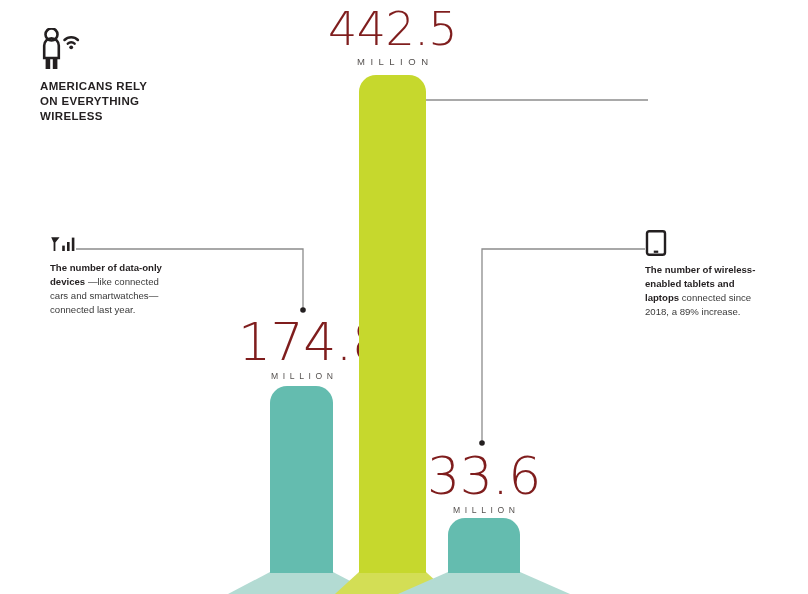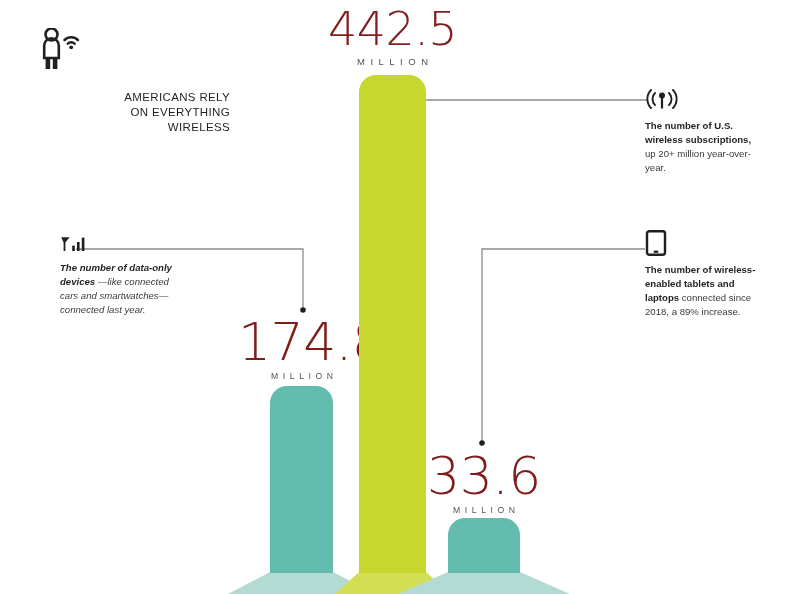--- a/index.html
+++ b/index.html
@@ -21,43 +21,42 @@
     position: absolute;
     left: 0; top: 0;
     width: 808px;
     height: 594px;
   }
 
   
   #title-block { position: absolute; left: 40px; top: 28px; width: 190px; }
   #title-icon { width: 46px; height: 42px; display: block; }
   #title-text {
-    margin-top: 20px;
+    margin-top: 9px;
     font-size: 11.5px;
-    font-weight: normal;
+    font-weight: bold;
     line-height: 1.32;
     letter-spacing: 0.35px;
     text-transform: uppercase;
     color: #231f20;
     white-space: pre-line;
-    text-align: right;
   }
 
   
   .anno { position: absolute; width: 112px; }
   .anno-icon { display: block; height: 26px; margin-bottom: 7px; }
   .anno-body {
     font-size: 9.6px;
     line-height: 1.47;
     color: #231f20;
   }
   .anno-body .lead { font-weight: bold; }
   .anno-body .rest { font-weight: normal; color: #3a3a3a; }
 
-  #anno-left { left: 60px; top: 236px; font-style: italic; }
+  #anno-left { left: 50px; top: 236px; }
   #anno-left .anno-icon { height: 16px; margin-bottom: 9px; }
   #anno-subs { left: 645px; top: 86px; }
   #anno-tablets { left: 645px; top: 230px; }
 
   
   #leaders {
     position: absolute;
     left: 0; top: 0;
     width: 808px; height: 594px;
     pointer-events: none;
@@ -134,34 +133,20 @@
       <rect x="12.2" y="9.6" width="2.6" height="5.4" fill="#231f20"></rect>
       <rect x="17.0" y="6.0" width="2.6" height="9.0" fill="#231f20"></rect>
       <rect x="21.8" y="1.6" width="2.6" height="13.4" fill="#231f20"></rect>
     </svg>
     <div class="anno-body">
       <span class="lead">The number of data-only devices</span>
       <span class="rest">—like connected cars and smartwatches— connected last year.</span>
     </div>
   </div>
 
-  <div class="anno" id="anno-subs">
-    <svg class="anno-icon" viewBox="0 0 34 24" width="34" height="24">
-      <path d="M6.0 3.0 a13 13 0 0 0 0 18" fill="none" stroke="#231f20" stroke-width="1.9" stroke-linecap="round"></path>
-      <path d="M10.0 6.0 a8.4 8.4 0 0 0 0 12" fill="none" stroke="#231f20" stroke-width="1.9" stroke-linecap="round"></path>
-      <path d="M28.0 3.0 a13 13 0 0 1 0 18" fill="none" stroke="#231f20" stroke-width="1.9" stroke-linecap="round"></path>
-      <path d="M24.0 6.0 a8.4 8.4 0 0 1 0 12" fill="none" stroke="#231f20" stroke-width="1.9" stroke-linecap="round"></path>
-      <circle cx="17" cy="8.6" r="3.0" fill="#231f20"></circle>
-      <rect x="15.9" y="10.5" width="2.2" height="11" fill="#231f20"></rect>
-    </svg>
-    <div class="anno-body">
-      <span class="lead">The number of U.S. wireless subscriptions,</span>
-      <span class="rest">up 20+ million year-over-year.</span>
-    </div>
-  </div>
 
   <div class="anno" id="anno-tablets">
     <svg class="anno-icon" viewBox="0 0 22 28" width="22" height="28">
       <rect x="1.3" y="1.3" width="19.4" height="25.4" rx="2.4" ry="2.4" fill="none" stroke="#231f20" stroke-width="2.6"></rect>
       <rect x="4.4" y="4.2" width="13.2" height="17.0" fill="#ffffff"></rect>
       <rect x="8.6" y="22.2" width="4.8" height="2.4" fill="#231f20"></rect>
     </svg>
     <div class="anno-body">
       <span class="lead">The number of wireless-enabled tablets and laptops</span>
       <span class="rest">connected since 2018, a 89% increase.</span>

